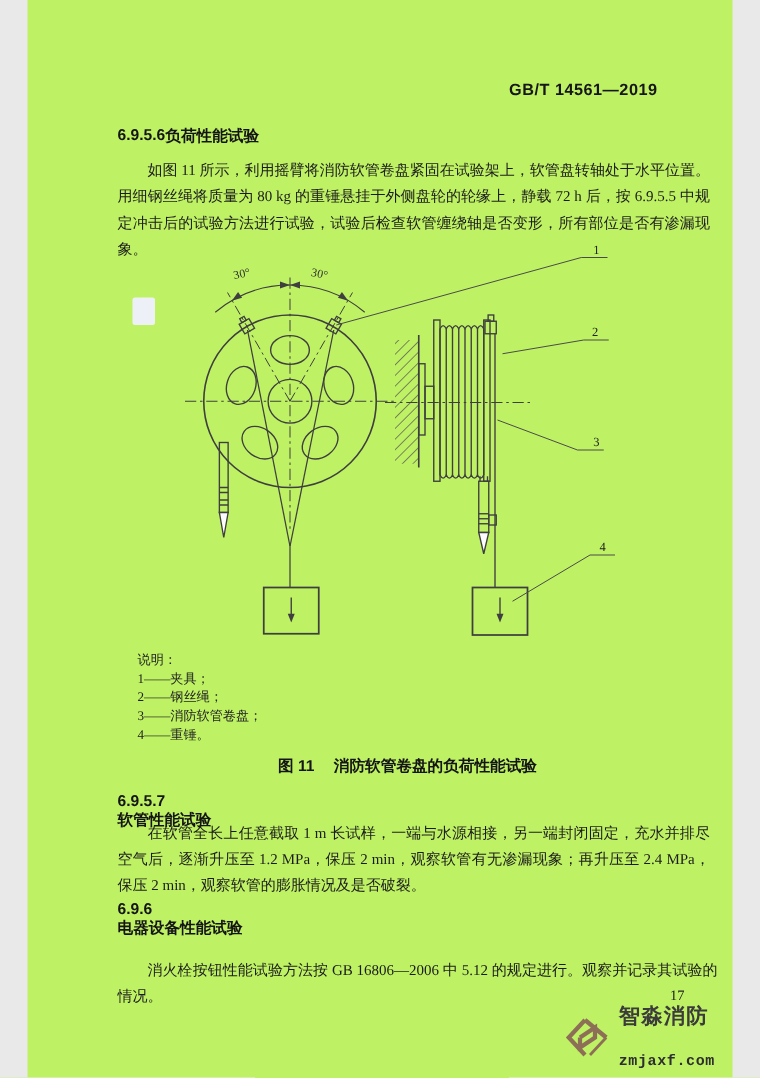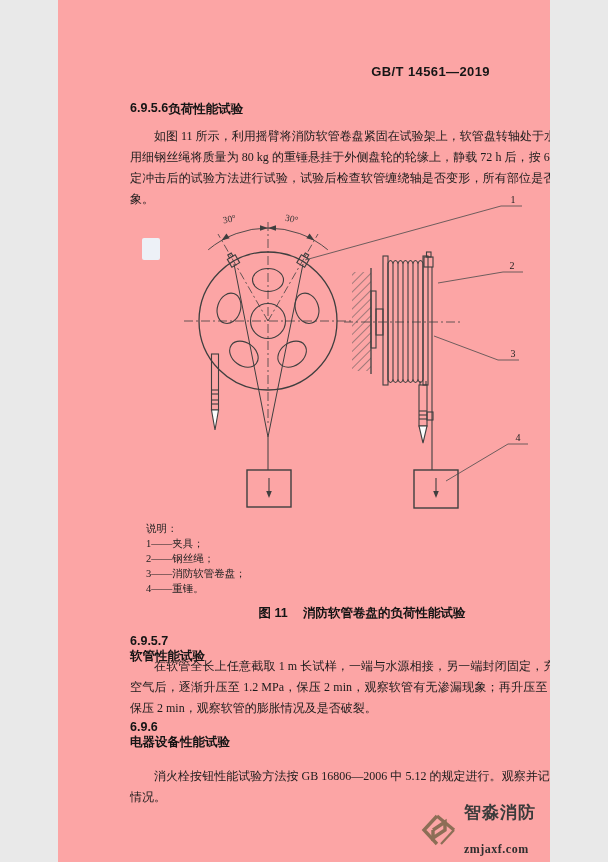--- a/index.html
+++ b/index.html
@@ -1,18 +1,18 @@
 <!DOCTYPE html>
 <html><head>
 <meta charset="utf-8">
 <style>
   html,body { margin:0; padding:0; background:#e9e9e9; }
   .page {
-    position:relative; width:492px; height:862px; margin:0 auto;
-    background:#fca5a5; overflow:hidden;
+    position:relative; width:564px; height:862px; margin:0 auto;
+    background:#bef264; overflow:hidden;
     font-family:"Liberation Serif","DejaVu Serif",serif; color:#1e1e1e;
   }
   .doc-num {
     position:absolute; top:64px; right:60px;
     font-family:"Liberation Sans","DejaVu Sans",sans-serif;
     font-weight:bold; font-size:13px; letter-spacing:.4px; color:#161616;
   }
   .sec-head {
     position:absolute; left:72px;
     font-family:"Liberation Sans","DejaVu Sans",sans-serif;
@@ -40,21 +40,21 @@
   }
   .fig-caption .cap-num { margin-right:12px; }
   .page-num { position:absolute; top:791px; left:514px; font-size:11.5px; color:#222; }
   .faint-mark { position:absolute; left:84px; top:238px; width:18px; height:22px;
     background:#edf1f7; border-radius:2px; }
   .diagram-svg { position:absolute; left:0; top:0; width:608px; height:862px; }
   .brand { position:absolute; right:14px; bottom:6px; display:flex; align-items:center; gap:7px; }
   .brand-text { display:flex; flex-direction:column; line-height:1.05; }
   .brand-name { font-family:"Liberation Sans","DejaVu Sans",sans-serif;
     font-size:17px; font-weight:bold; color:#3b3b3b; letter-spacing:1px; }
-  .brand-site { font-family:Liberation Serif, serif;
+  .brand-site { font-family:Liberation Mono, monospace;
     font-size:12px; font-weight:bold; color:#2e2e2e; letter-spacing:.5px;margin-top:22px; }
 </style>
 </head>
 <body>
 
 <div class="page">
 
   <div class="doc-num">GB/T 14561—2019</div>
 
   <div class="sec-head" id="h6956">

